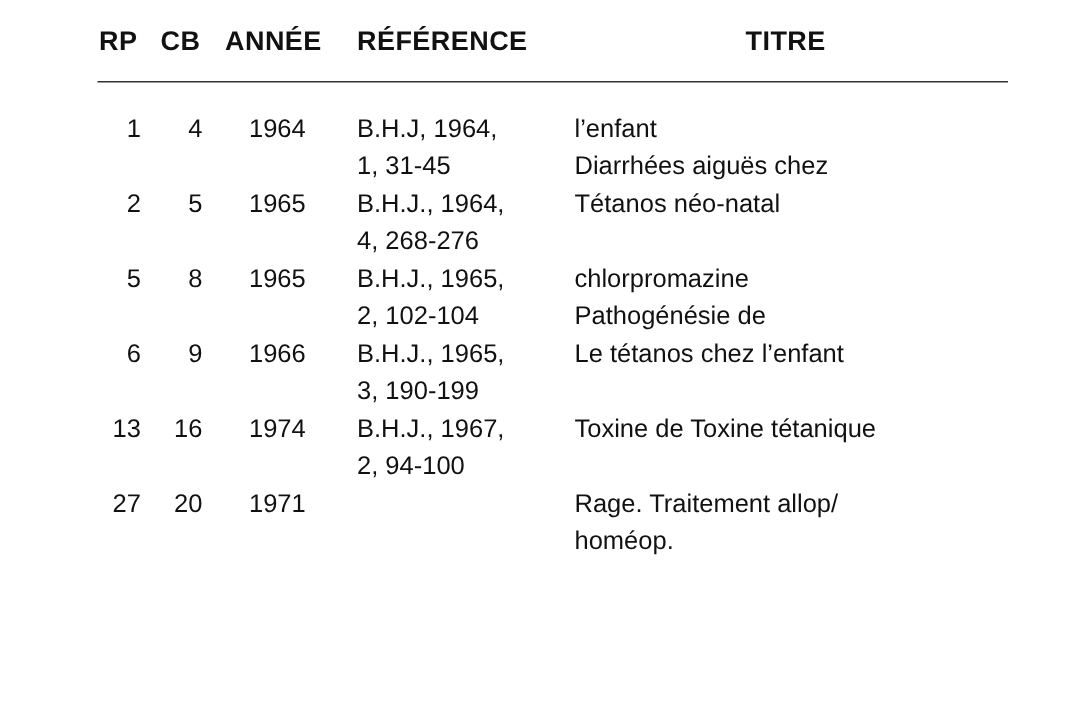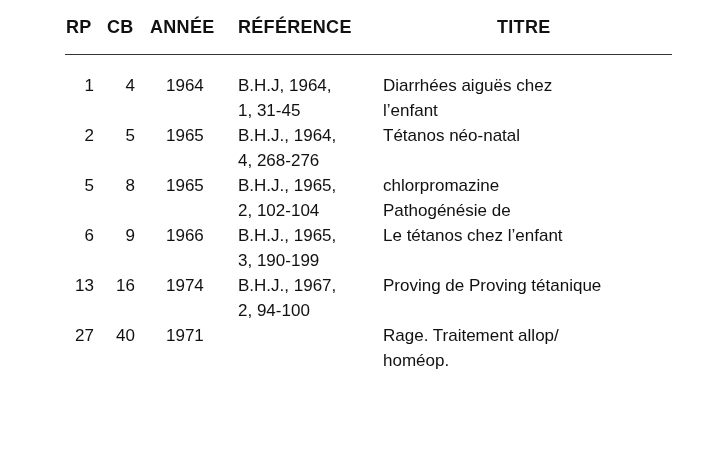--- a/index.html
+++ b/index.html
@@ -87,22 +87,22 @@
   <div class="rule"></div>
 
   <div class="rows">
 
     <div class="row">
       <span class="c c-rp">1</span>
       <span class="c c-cb">4</span>
       <span class="c c-annee">1964</span>
       <span class="c c-ref"><span class="ref-j">B.H.J</span><span>, 1964,</span><span class="line2">1, 31-45</span></span>
       <span class="c c-titre">
+          <span class="line2">l’enfant</span>
           <span class="line2">Diarrhées aiguës chez</span>
-          <span class="line2">l’enfant</span>
         </span>
     </div>
 
     <div class="row">
       <span class="c c-rp">2</span>
       <span class="c c-cb">5</span>
       <span class="c c-annee">1965</span>
       <span class="c c-ref"><span class="ref-j">B.H.J.</span><span>, 1964,</span><span class="line2">4, 268-276</span></span>
       <span class="c c-titre">
           <span class="line2">Tétanos néo-natal</span>
@@ -131,29 +131,29 @@
           <span class="line2"></span>
         </span>
     </div>
 
     <div class="row">
       <span class="c c-rp">13</span>
       <span class="c c-cb">16</span>
       <span class="c c-annee">1974</span>
       <span class="c c-ref"><span class="ref-j">B.H.J.</span><span>, 1967,</span><span class="line2">2, 94-100</span></span>
       <span class="c c-titre">
-          <span class="line2">Proving de Proving tétanique</span>
+          <span class="line2">Toxine de Toxine tétanique</span>
           <span class="line2"></span>
         </span>
     </div>
 
 
     <div class="row">
       <span class="c c-rp">27</span>
-      <span class="c c-cb">40</span>
+      <span class="c c-cb">20</span>
       <span class="c c-annee">1971</span>
       <span class="c c-titre">
           <span class="line2">Rage. Traitement allop/</span>
           <span class="line2">homéop.</span>
         </span>
     </div>
   </div>
 </div>
 
 </body></html>

